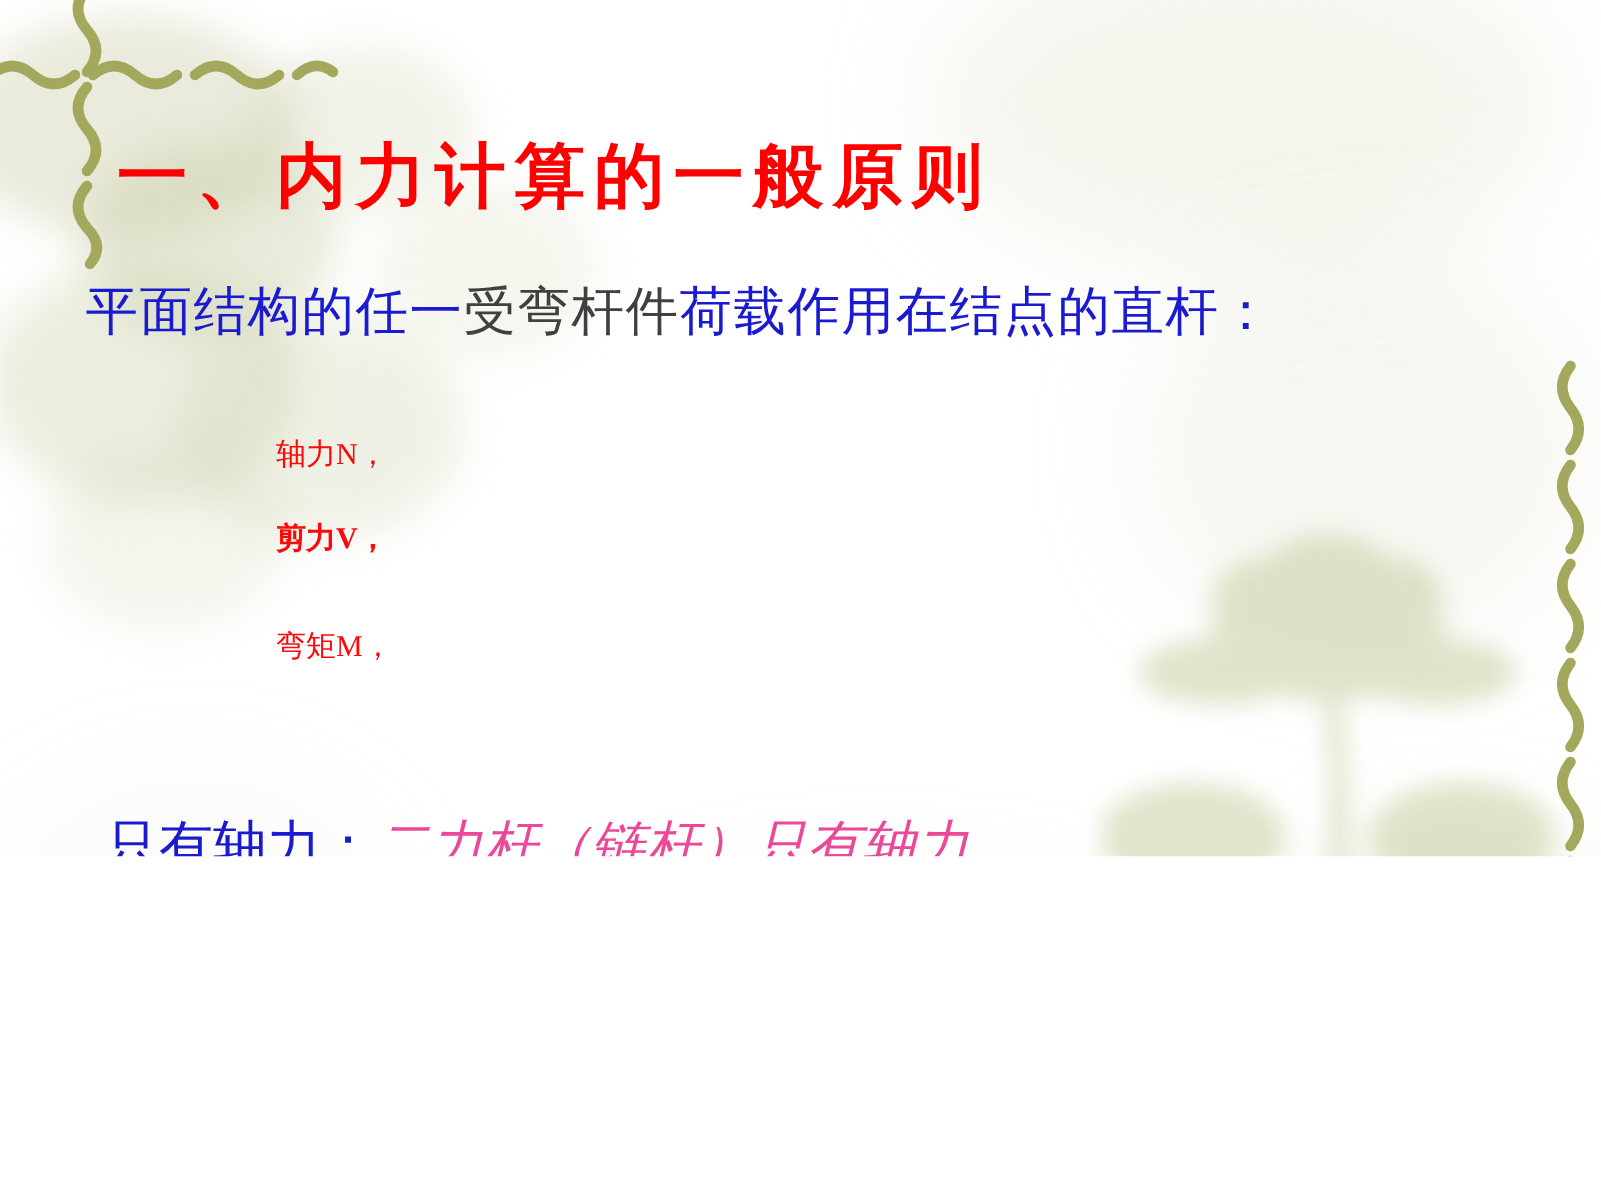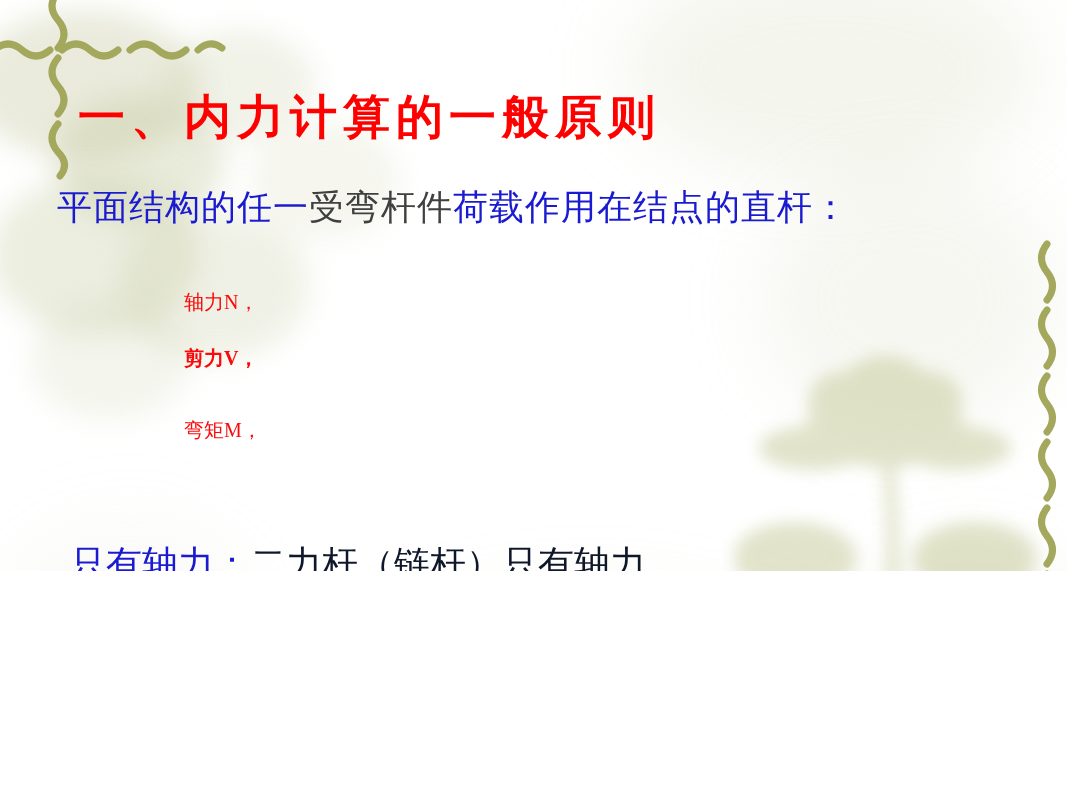--- a/index.html
+++ b/index.html
@@ -105,21 +105,21 @@
   .item-1 { top: 289px; }
   .item-2 { top: 345px; font-weight: bold; }
   .item-3 { top: 401px; margin-top: 16px; }
 
   .special {
     left: 70px;
     top: 540px;
     font-size: 36px;
     color: #1a1ad0;
   }
-  .special .red { color: #0f172a; }
+  .special .red { color: #ec4899; font-style: italic; }
 
   .note {
     left: 68px;
     top: 615px;
     font-size: 36px;
     font-weight: bold;
     color: #1a1ad0;
   }
   .note .paren { color: #ee0000; }
 

